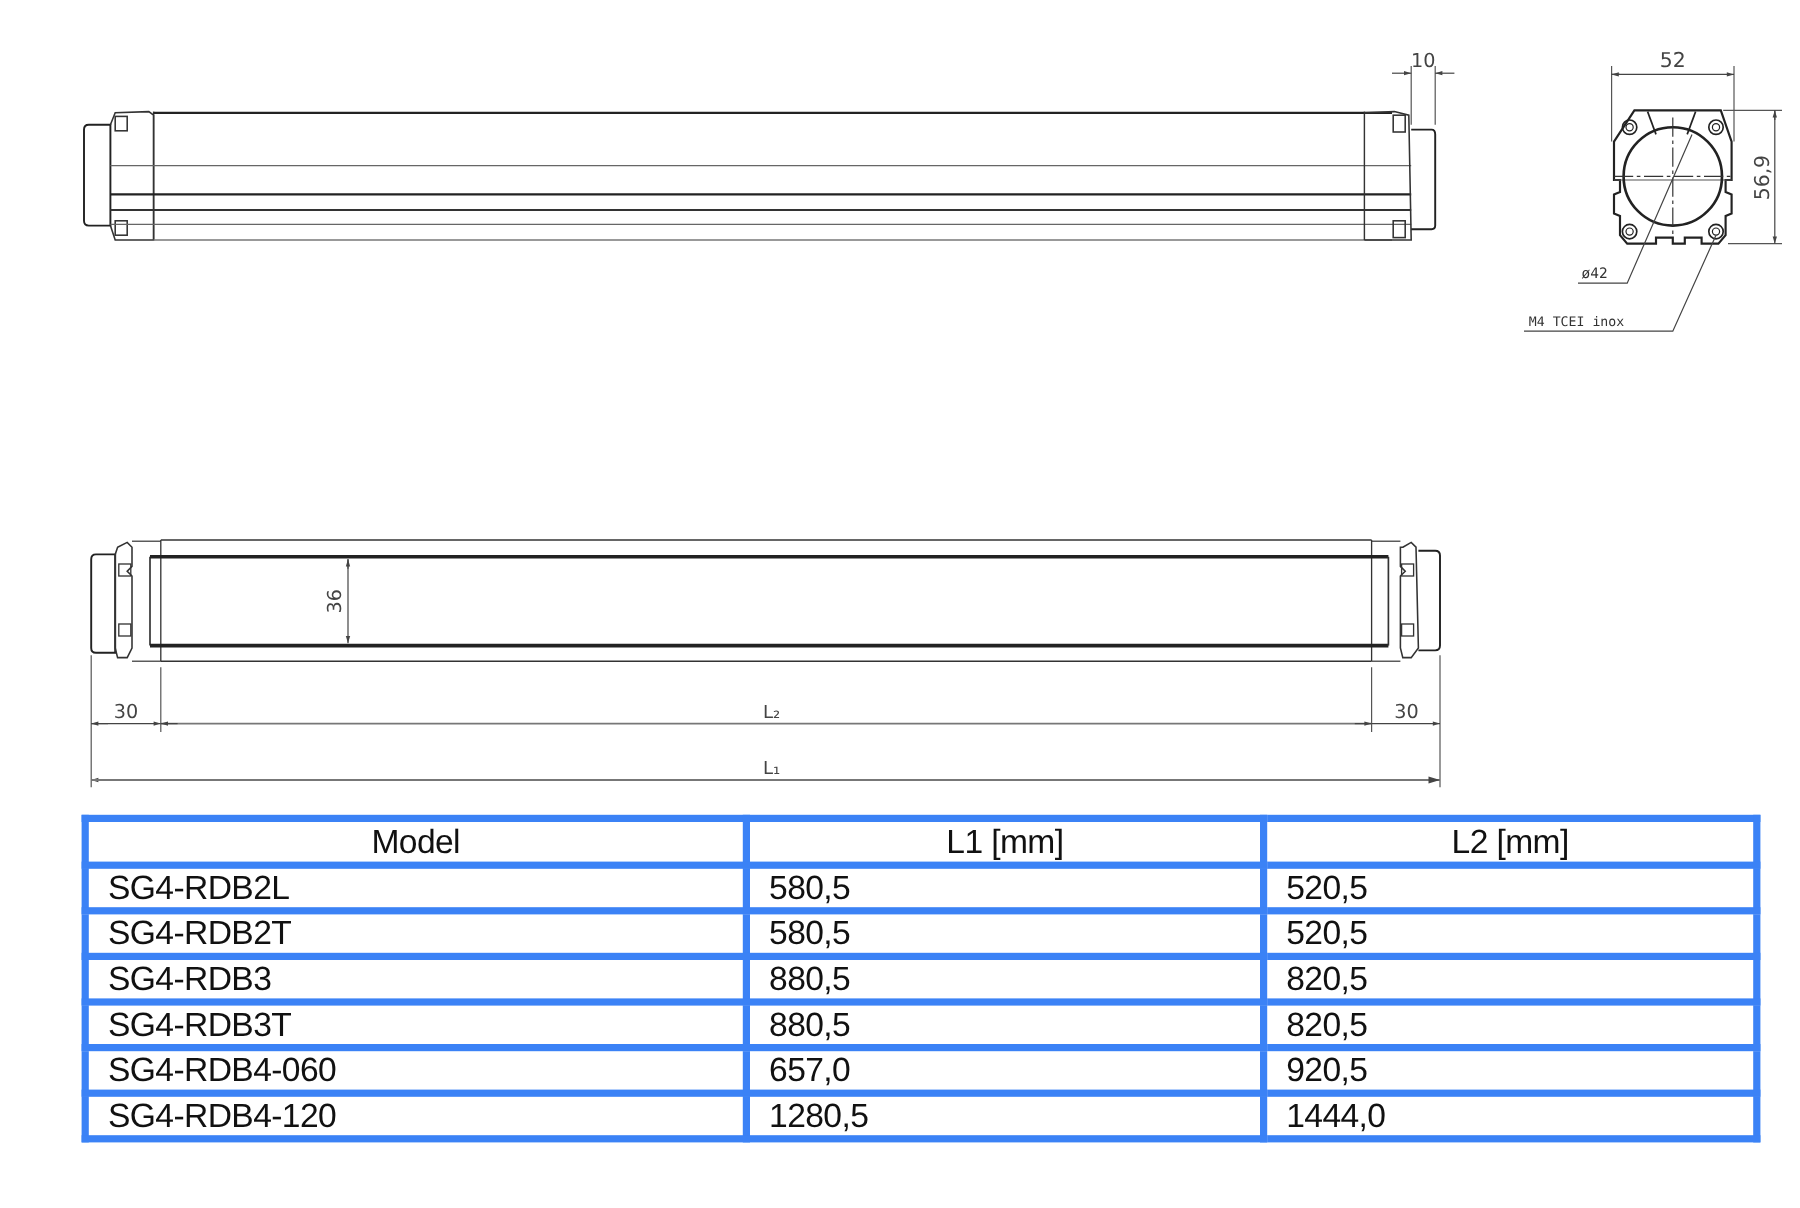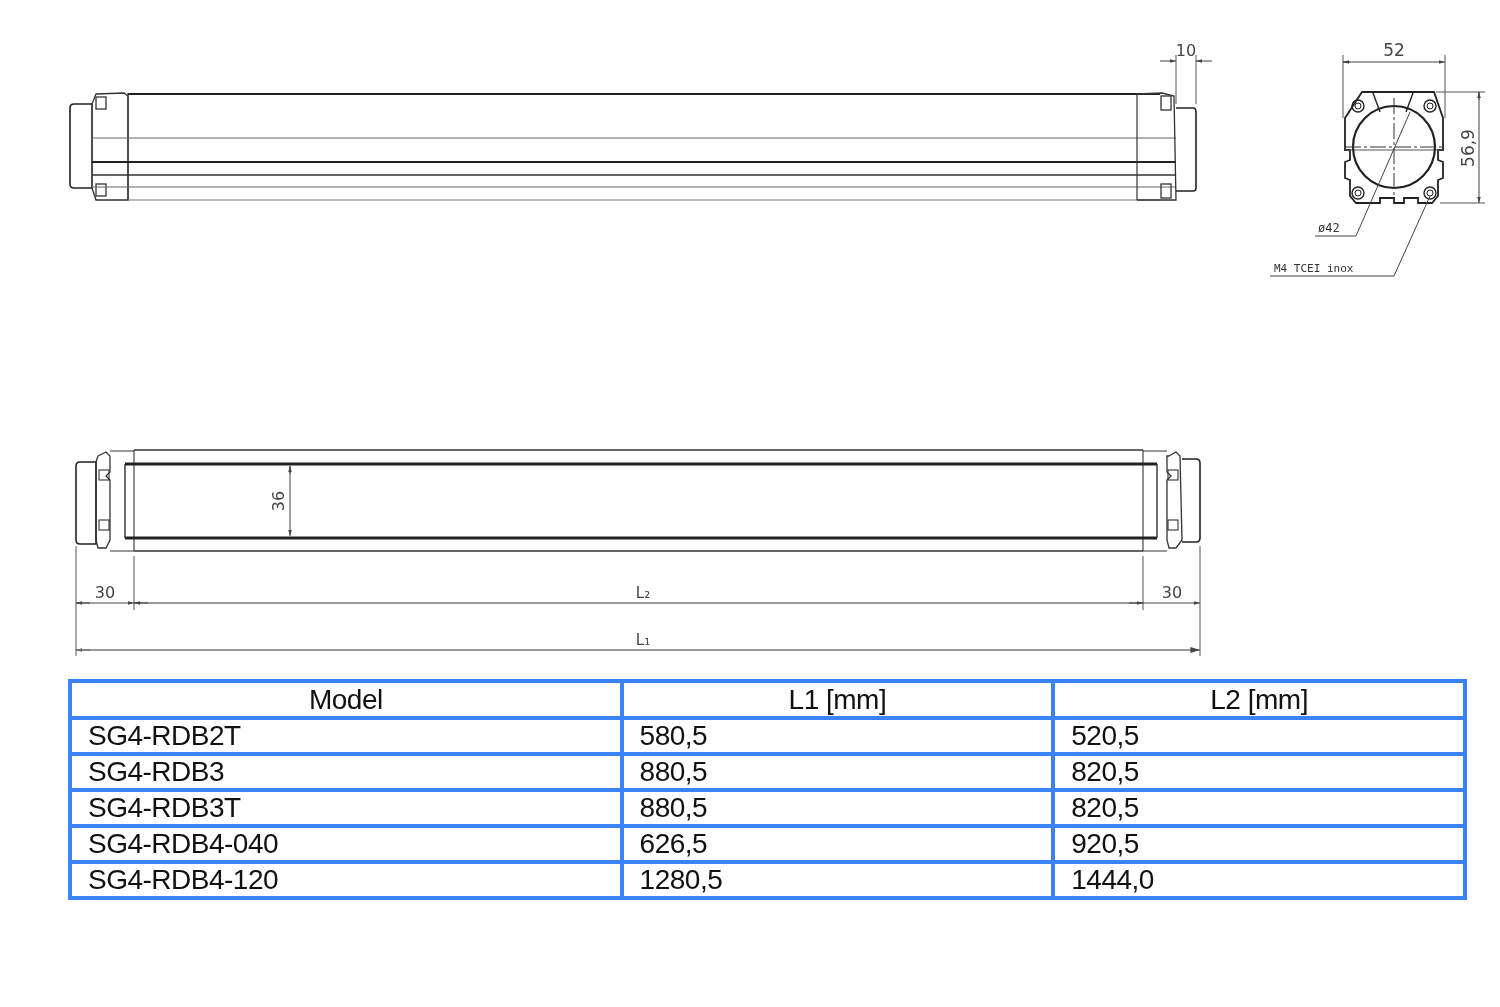--- a/index.html
+++ b/index.html
@@ -6,21 +6,21 @@
   body { width: 1500px; height: 1007px; position: relative; overflow: hidden; font-family: "Liberation Sans", sans-serif; }
   #drawing { position: absolute; left: 0; top: 0; width: 1500px; height: 670px; }
   .dim-text { font-family: "DejaVu Sans", sans-serif; fill: #444; }
   .dim-small { font-family: "DejaVu Sans Mono", monospace; fill: #333; }
   table.spec {
     position: absolute; left: 68px; top: 679px; width: 1399px;
     border-collapse: collapse; font-family: "Liberation Sans", sans-serif;
     font-size: 28px; color: #111; letter-spacing: -0.5px;
   }
   table.spec th, table.spec td {
-    border: 4px solid #3b82f6; height: 32px; padding: 0 0 0 16px; line-height: 32px;
+    border: 6px solid #3b82f6; height: 32px; padding: 0 0 0 16px; line-height: 32px;
     font-weight: normal; white-space: nowrap;
   }
   table.spec th { text-align: center; padding: 0; height: 33px; }
   table.spec col.c1 { width: 553px; }
   table.spec col.c2 { width: 433px; }
   table.spec col.c3 { width: 413px; }
 </style>
 </head>
 <body>
 
@@ -156,37 +156,42 @@
     </colgroup>
   <thead>
     <tr>
       <th>Model</th>
       <th>L1 [mm]</th>
       <th>L2 [mm]</th>
     </tr>
   </thead>
   <tbody>
     <tr>
+      <td>SG4-RDB2L</td>
+      <td>580,5</td>
+      <td>520,5</td>
+    </tr>
+    <tr>
       <td>SG4-RDB2T</td>
       <td>580,5</td>
       <td>520,5</td>
     </tr>
     <tr>
       <td>SG4-RDB3</td>
       <td>880,5</td>
       <td>820,5</td>
     </tr>
     <tr>
       <td>SG4-RDB3T</td>
       <td>880,5</td>
       <td>820,5</td>
     </tr>
     <tr>
-      <td>SG4-RDB4-040</td>
-      <td>626,5</td>
+      <td>SG4-RDB4-060</td>
+      <td>657,0</td>
       <td>920,5</td>
     </tr>
     <tr>
       <td>SG4-RDB4-120</td>
       <td>1280,5</td>
       <td>1444,0</td>
     </tr>
   </tbody>
 </table>
 

